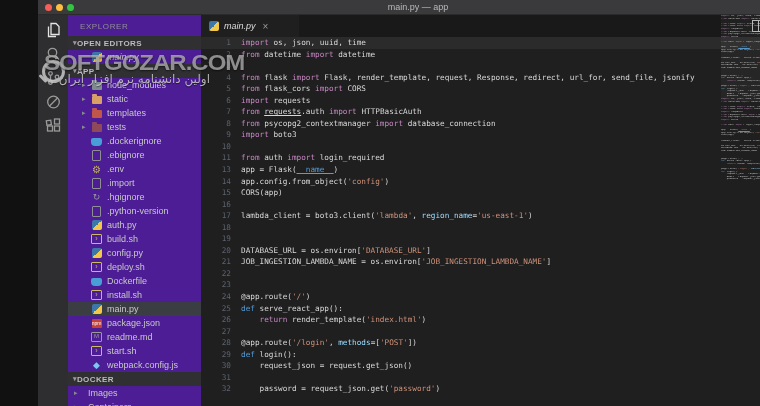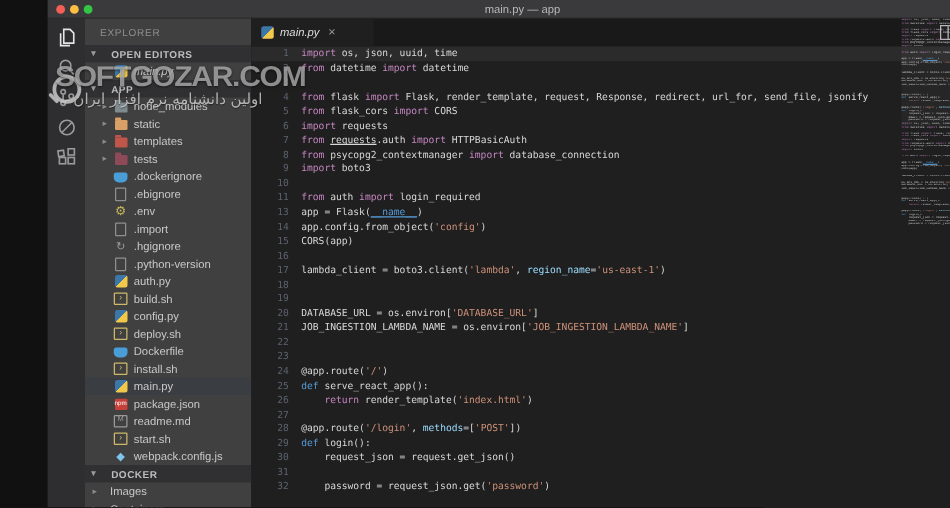--- a/index.html
+++ b/index.html
@@ -13,23 +13,23 @@
   .l-red{background:#f55f57;} .l-yel{background:#fdbe41;} .l-grn{background:#32c644;}
   .wtitle{position:absolute;left:0;right:0;text-align:center;font-size:9px;color:#b8b8b8;line-height:14px;}
   
   .main{position:absolute;left:0;top:15px;width:760px;height:391px;display:flex;}
   
   .actbar{width:30px;background:#2e2e30;display:flex;flex-direction:column;align-items:center;padding-top:7px;gap:8px;flex:none;}
   .actbtn{width:17px;height:16px;display:flex;align-items:center;justify-content:center;}
   .actbtn svg{stroke:#9a9a9a;fill:none;stroke-width:1.3;}
   .actbtn.active svg{stroke:#e4e4e4;}
   
-  .sidebar{width:133px;background:#404040;flex:none;position:relative;color:#c8c8c8;overflow:hidden;}
+  .sidebar{width:133px;background:#4c1d95;flex:none;position:relative;color:#c8c8c8;overflow:hidden;}
   .sb-title{padding:7px 0 5px 12px;font-size:8px;letter-spacing:.6px;color:#8f8f8f;}
-  .sect-h{height:14px;display:flex;align-items:center;background:#303033;font-size:8px;font-weight:bold;color:#bcbcbc;letter-spacing:.4px;padding-left:5px;gap:12px;}
+  .sect-h{height:14px;display:flex;align-items:center;background:#303033;font-size:8px;font-weight:bold;color:#bcbcbc;letter-spacing:.4px;padding-left:5px;gap:0;}
   .sect-h .arr{font-size:7px;color:#9a9a9a;}
   .row{height:14px;display:flex;align-items:center;font-size:9px;white-space:nowrap;}
   .row .arr{width:9px;margin-left:14px;font-size:7px;color:#8a8a8a;flex:none;}
   .row.noarr{padding-left:23px;}
   .row .lbl{margin-left:5px;color:#c8c8c8;}
   .row.sel{background:#3a3d42;}
   .row.italic .lbl{font-style:italic;}
   .row.dockeritem .arr{margin-left:6px;}
   
   .fi{width:11px;height:11px;flex:none;display:flex;align-items:center;justify-content:center;font-size:8px;line-height:11px;}

